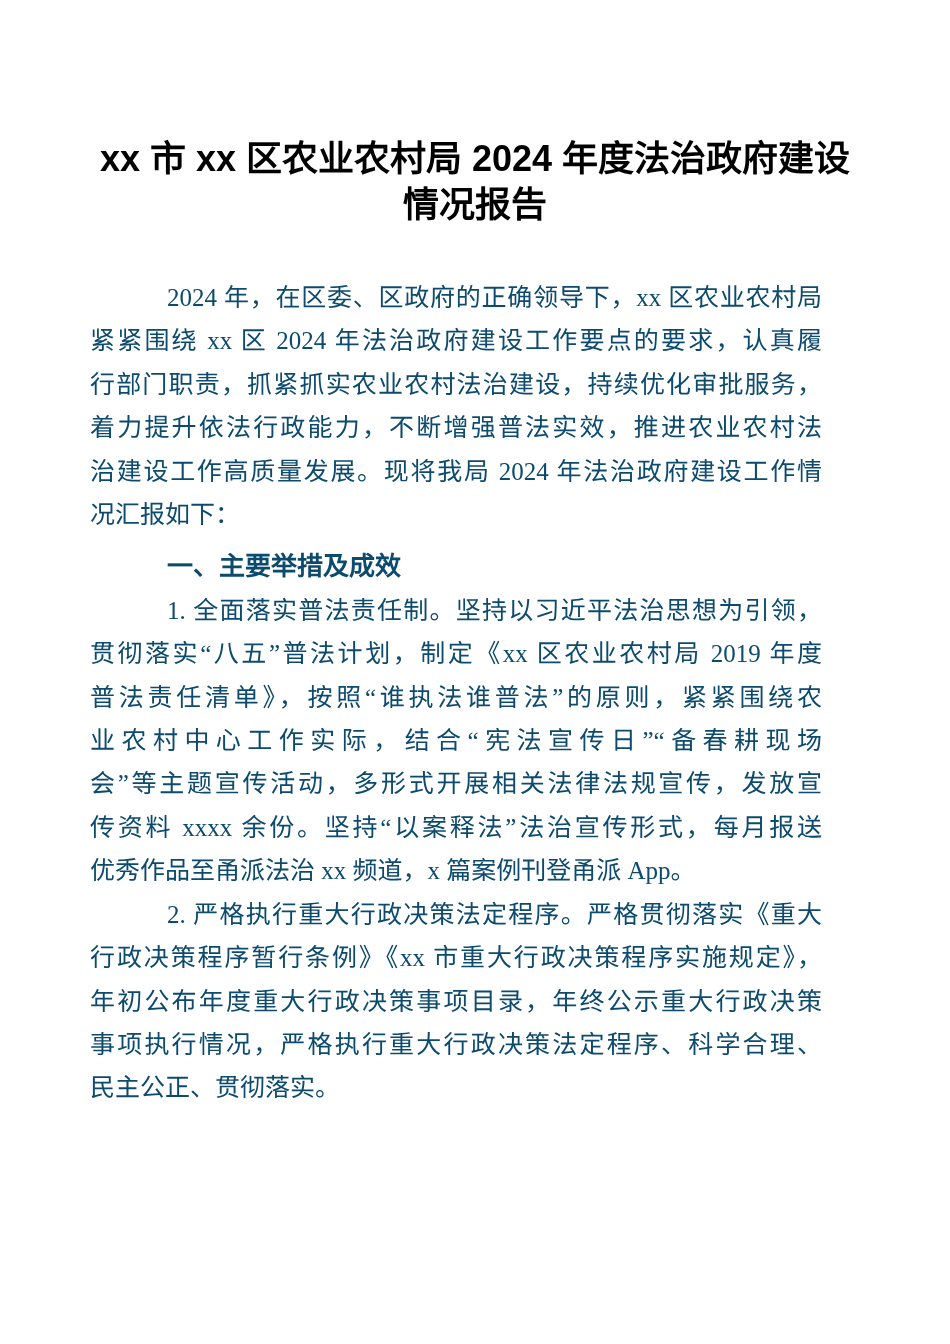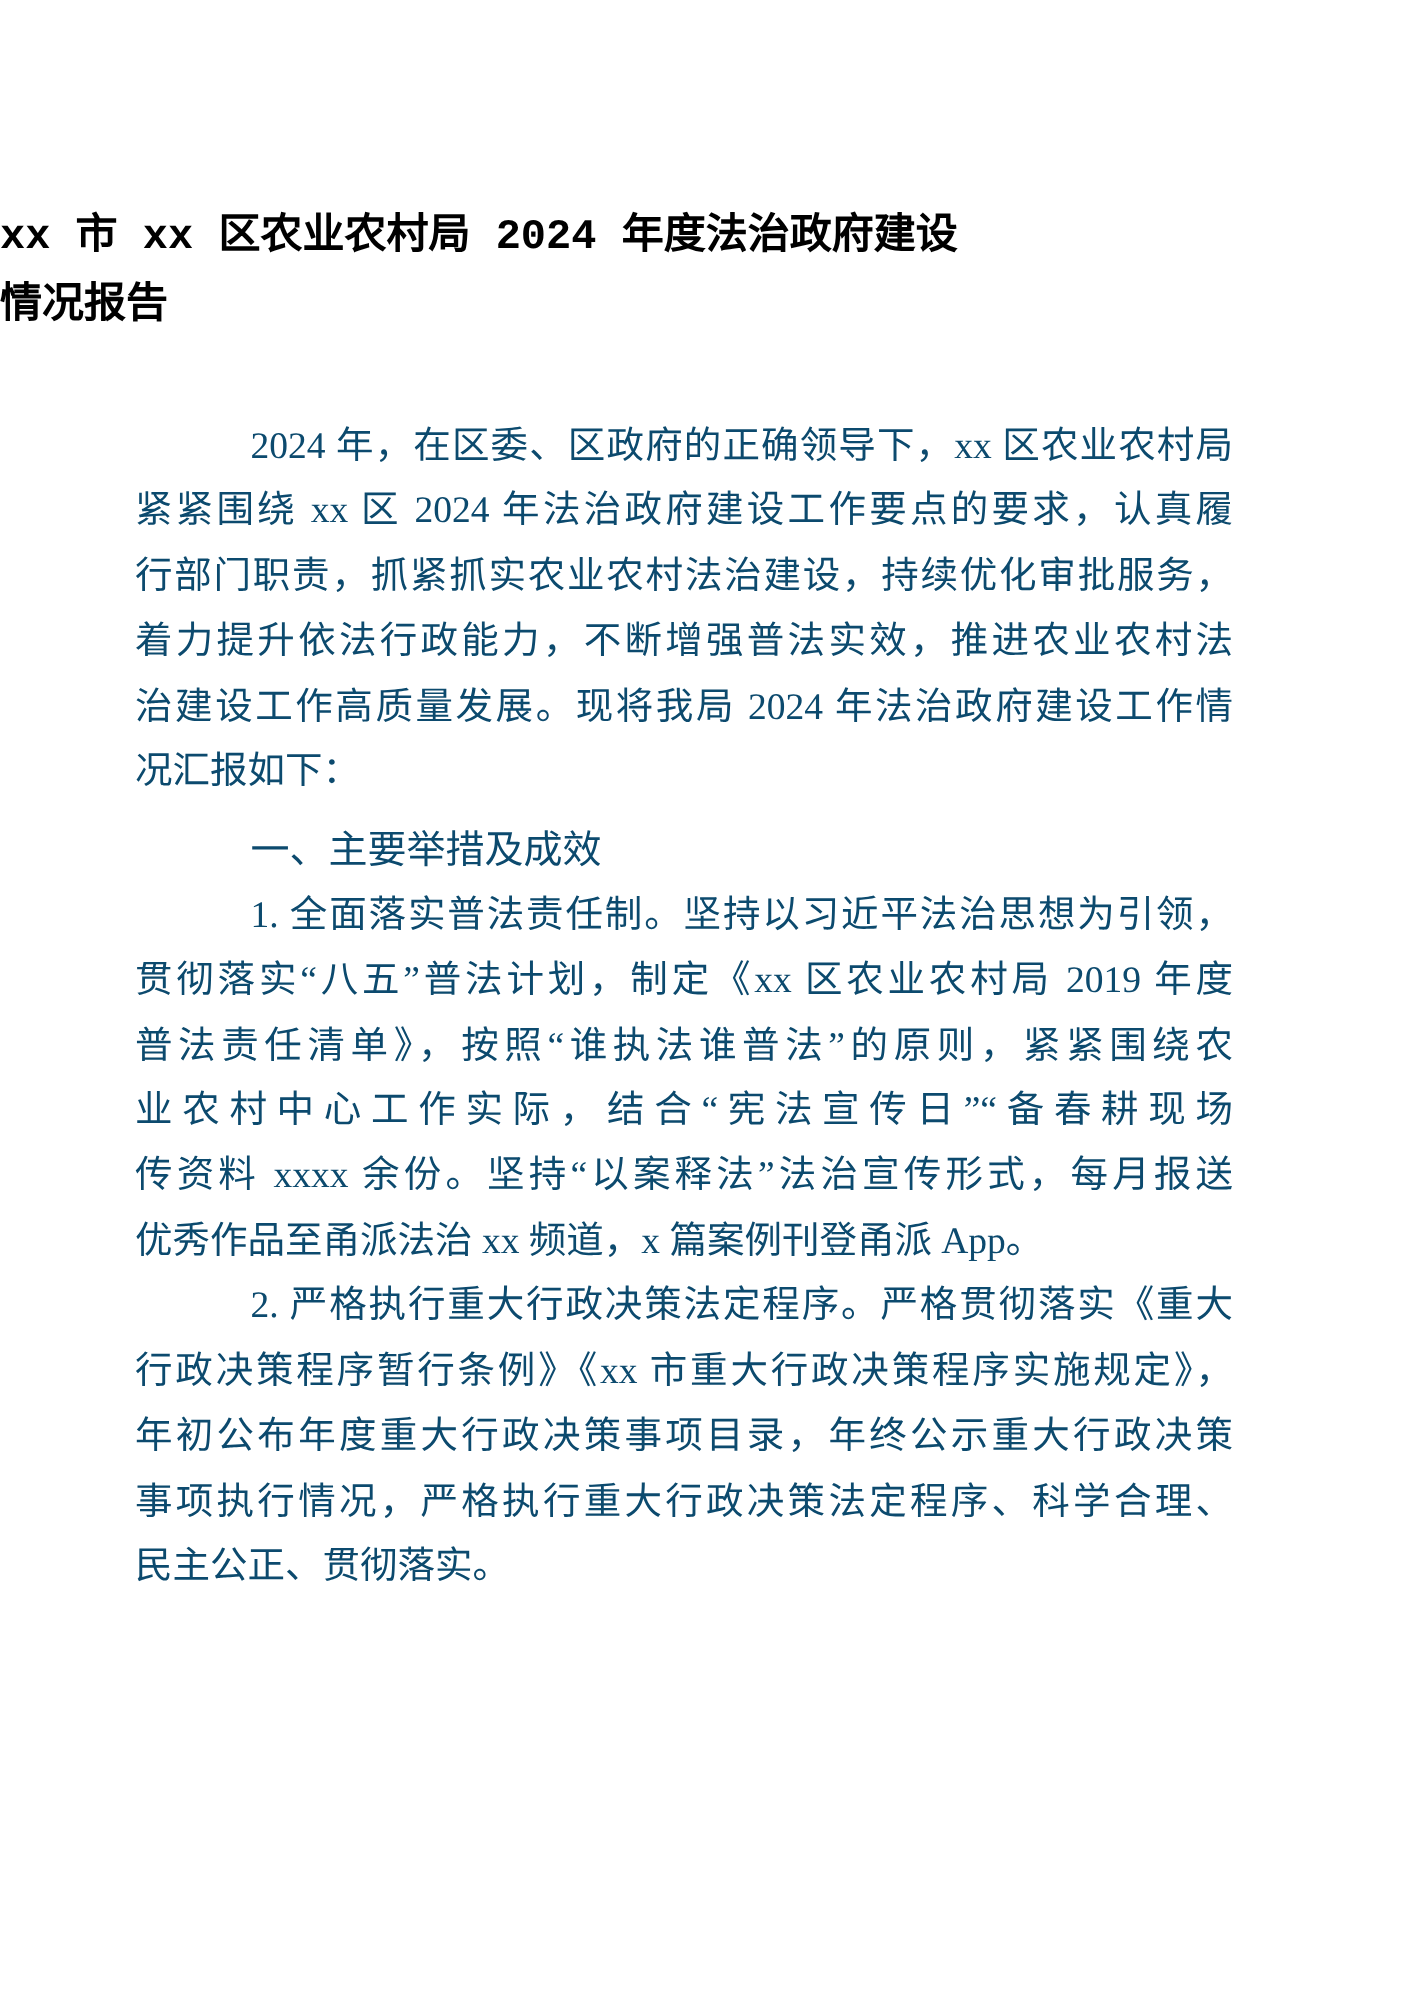--- a/index.html
+++ b/index.html
@@ -13,25 +13,25 @@
     position: relative;
     width: 950px;
     height: 1344px;
     background: #ffffff;
     color: #000000;
     overflow: hidden;
   }
   
   .doc-title {
     margin-top: 136px;
-    font-family: Liberation Mono, monospace;
+    font-family: Liberation Sans, sans-serif;
     font-weight: bold;
-    font-size: 28px;
+    font-size: 36px;
     line-height: 46px;
-    text-align: left;
+    text-align: center;
     color: #000000;
   }
   
   .doc-body {
     margin: 48px 128px 0 90px;
     font-size: 25px;
     line-height: 43.4px;
     color: #0c4a6e;
   }
   
@@ -43,21 +43,21 @@
   .line.final {
     text-align-last: left;
   }
   .line.indent {
     text-indent: 77px;
   }
   
   .sec-heading {
     margin-top: 9px;
     font-family: "Liberation Sans", "DejaVu Sans", sans-serif;
-    font-weight: normal;
+    font-weight: bold;
     font-size: 26px;
     line-height: 43.4px;
     text-indent: 77px;
     text-align: left;
   }
 </style>
 </head>
 <body>
 
 <div class="page">
@@ -78,20 +78,21 @@
       <p class="line final">况汇报如下：</p>
     </div>
 
     <h2 class="sec-heading">一、主要举措及成效</h2>
 
     <div>
       <p class="line indent">1. 全面落实普法责任制。坚持以习近平法治思想为引领，</p>
       <p class="line">贯彻落实“八五”普法计划，制定《xx 区农业农村局 2019 年度</p>
       <p class="line">普法责任清单》，按照“谁执法谁普法”的原则，紧紧围绕农</p>
       <p class="line">业农村中心工作实际，结合“宪法宣传日”“备春耕现场</p>
+      <p class="line">会”等主题宣传活动，多形式开展相关法律法规宣传，发放宣</p>
       <p class="line">传资料 xxxx 余份。坚持“以案释法”法治宣传形式，每月报送</p>
       <p class="line final">优秀作品至甬派法治 xx 频道，x 篇案例刊登甬派 App。</p>
     </div>
 
     <div>
       <p class="line indent">2. 严格执行重大行政决策法定程序。严格贯彻落实《重大</p>
       <p class="line">行政决策程序暂行条例》《xx 市重大行政决策程序实施规定》，</p>
       <p class="line">年初公布年度重大行政决策事项目录，年终公示重大行政决策</p>
       <p class="line">事项执行情况，严格执行重大行政决策法定程序、科学合理、</p>
       <p class="line final">民主公正、贯彻落实。</p>

